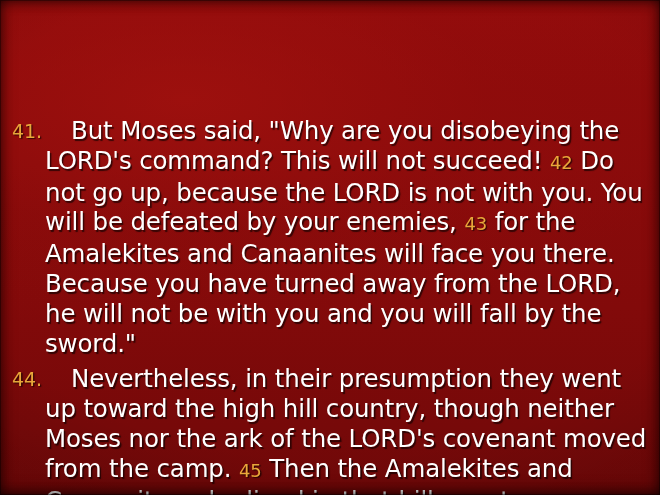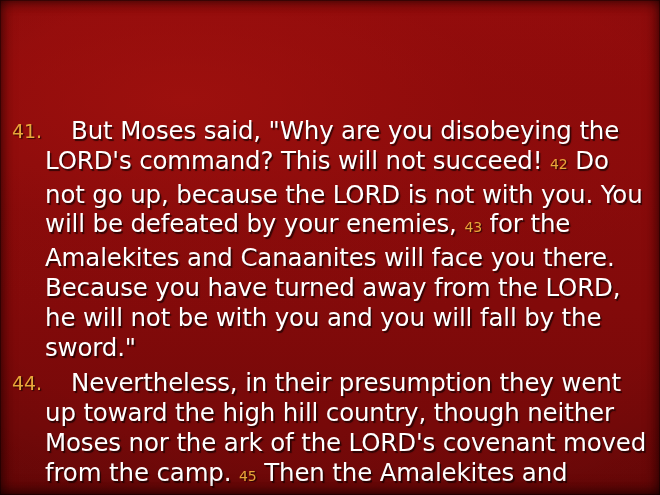--- a/index.html
+++ b/index.html
@@ -76,21 +76,21 @@
     font-size: 19px;
     line-height: 24px;
     text-shadow: 1.4px 1.4px 1px rgba(0,0,0,0.6);
   }
   .para .lead {
     display: inline-block;
     width: 26px;
   }
   .vnum {
     color: #e8a83a;
-    font-size: 14px;
+    font-size: 18px;
     text-shadow: 1.4px 1.4px 1px rgba(0,0,0,0.6);
   }
   #para2 { margin-top: 6px; }
 </style>
 </head>
 <body>
 
 <div id="slide">
 
 

